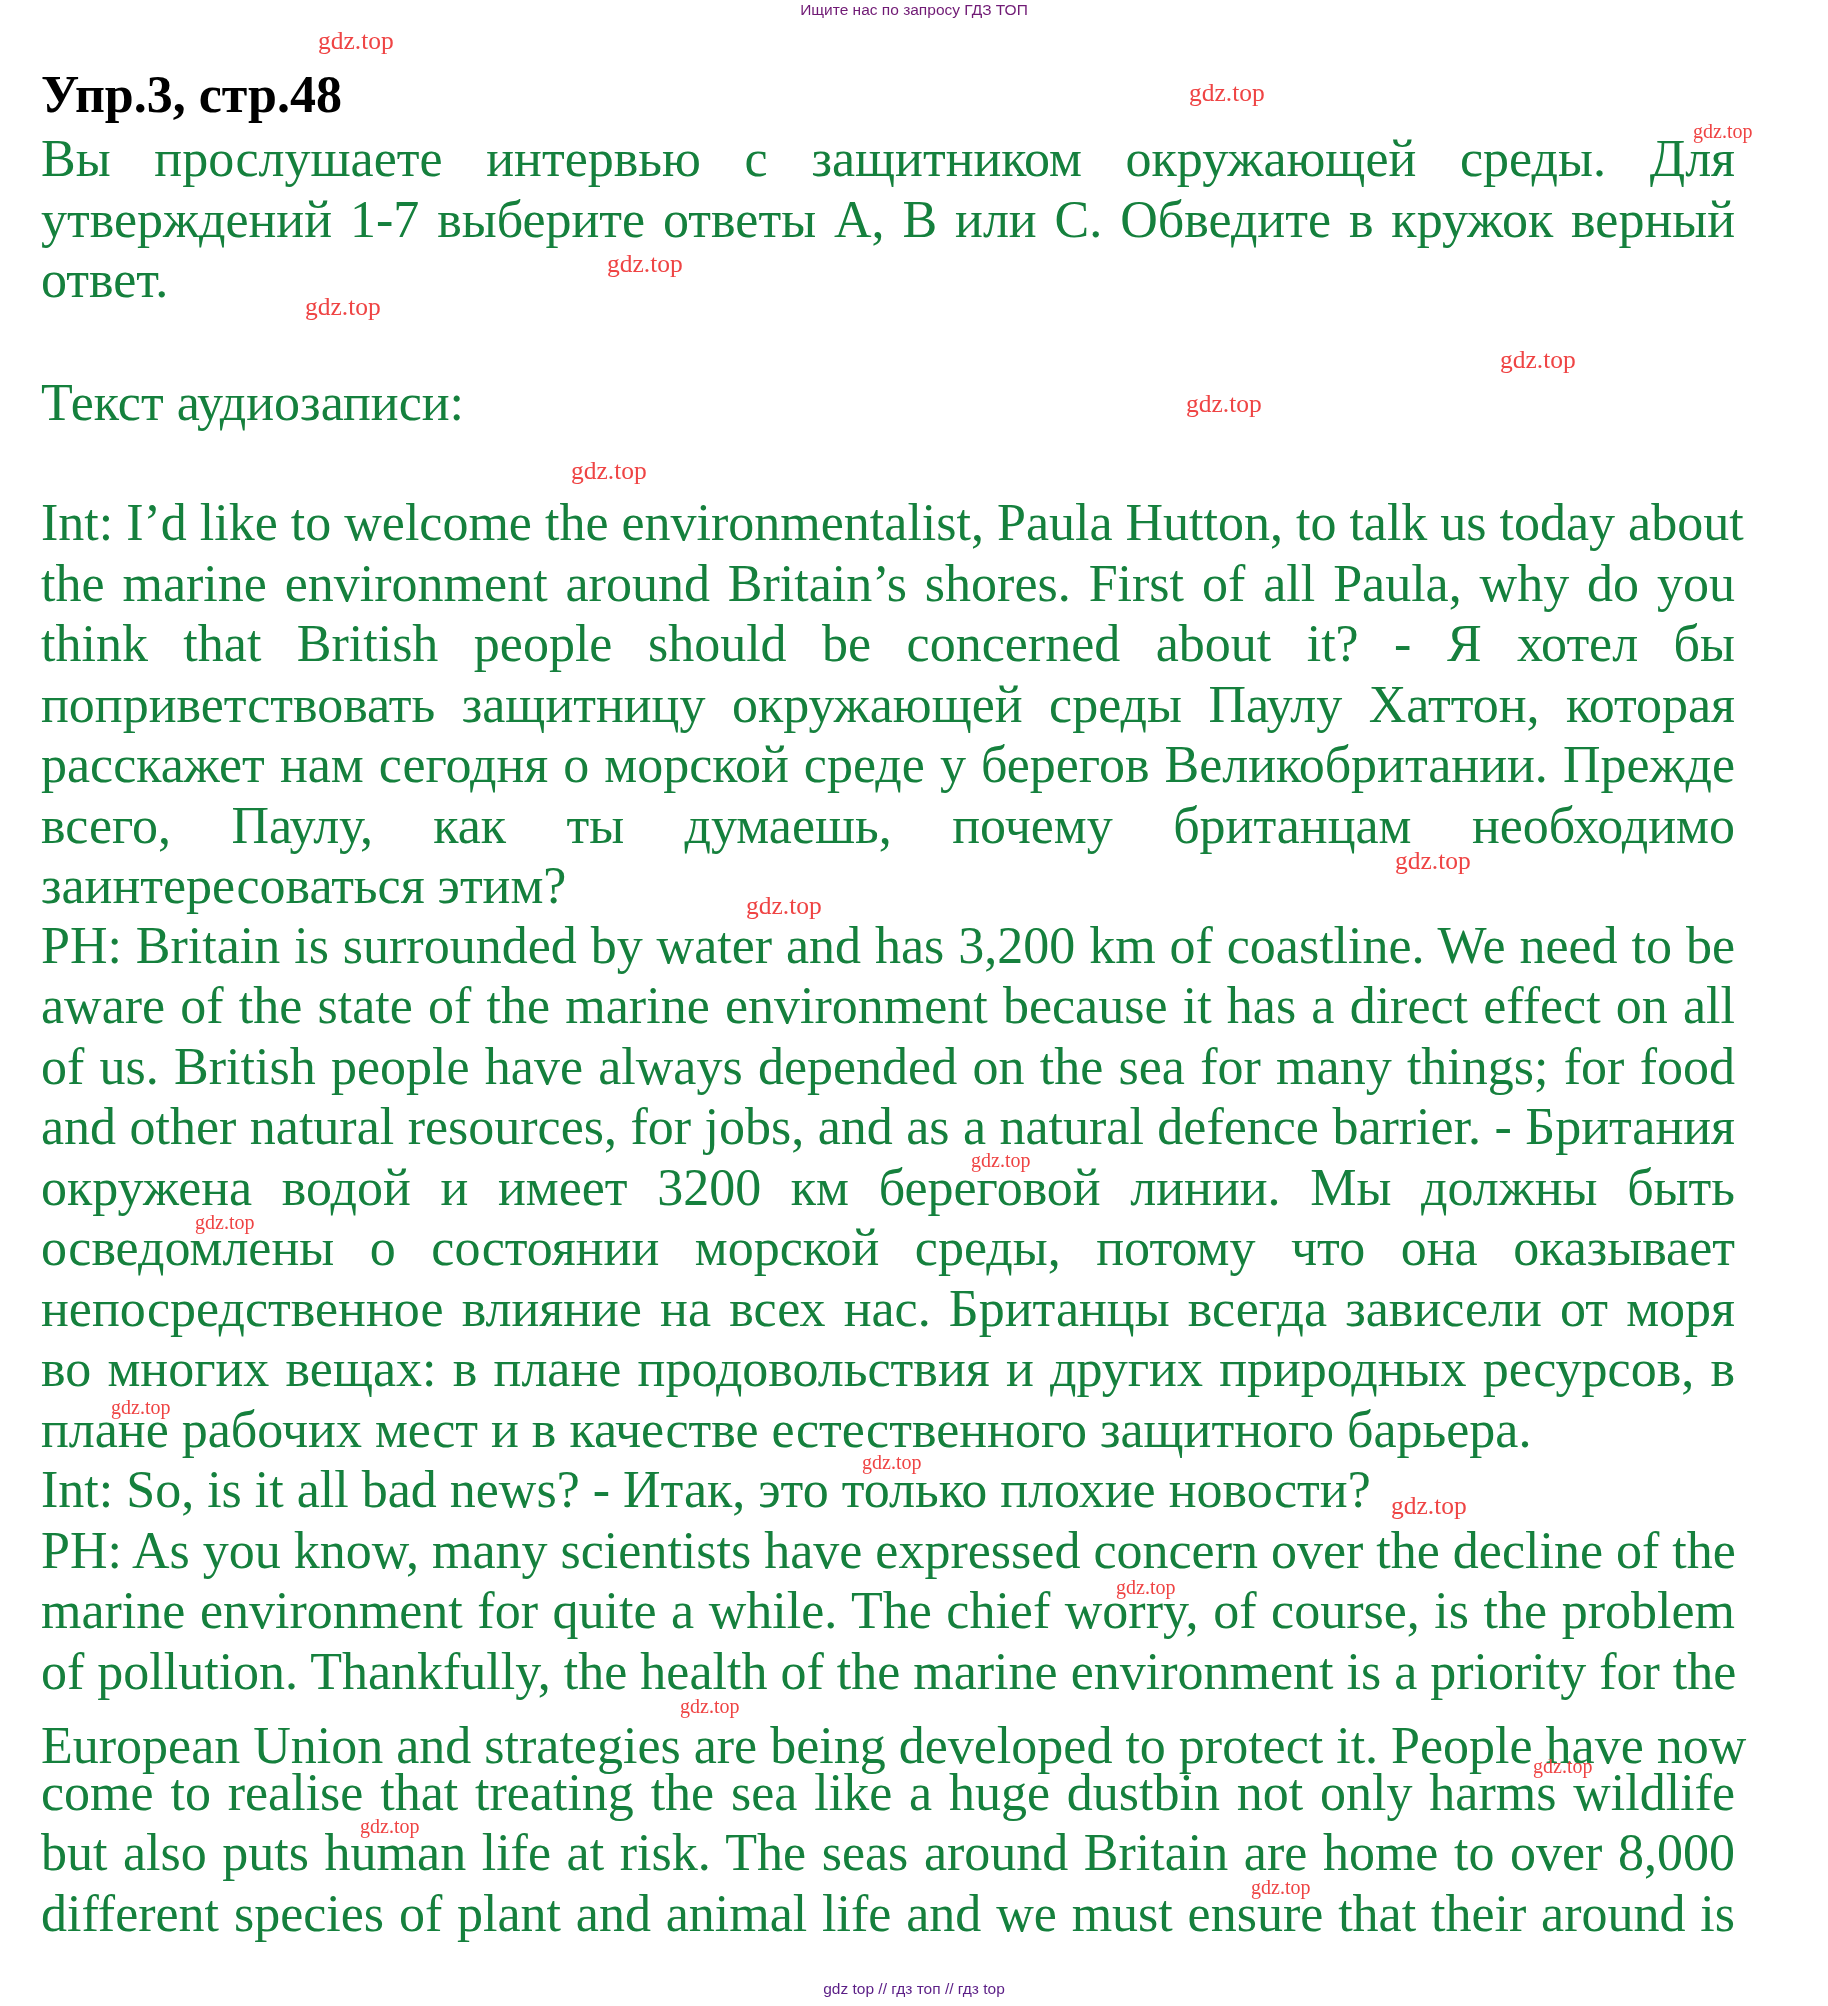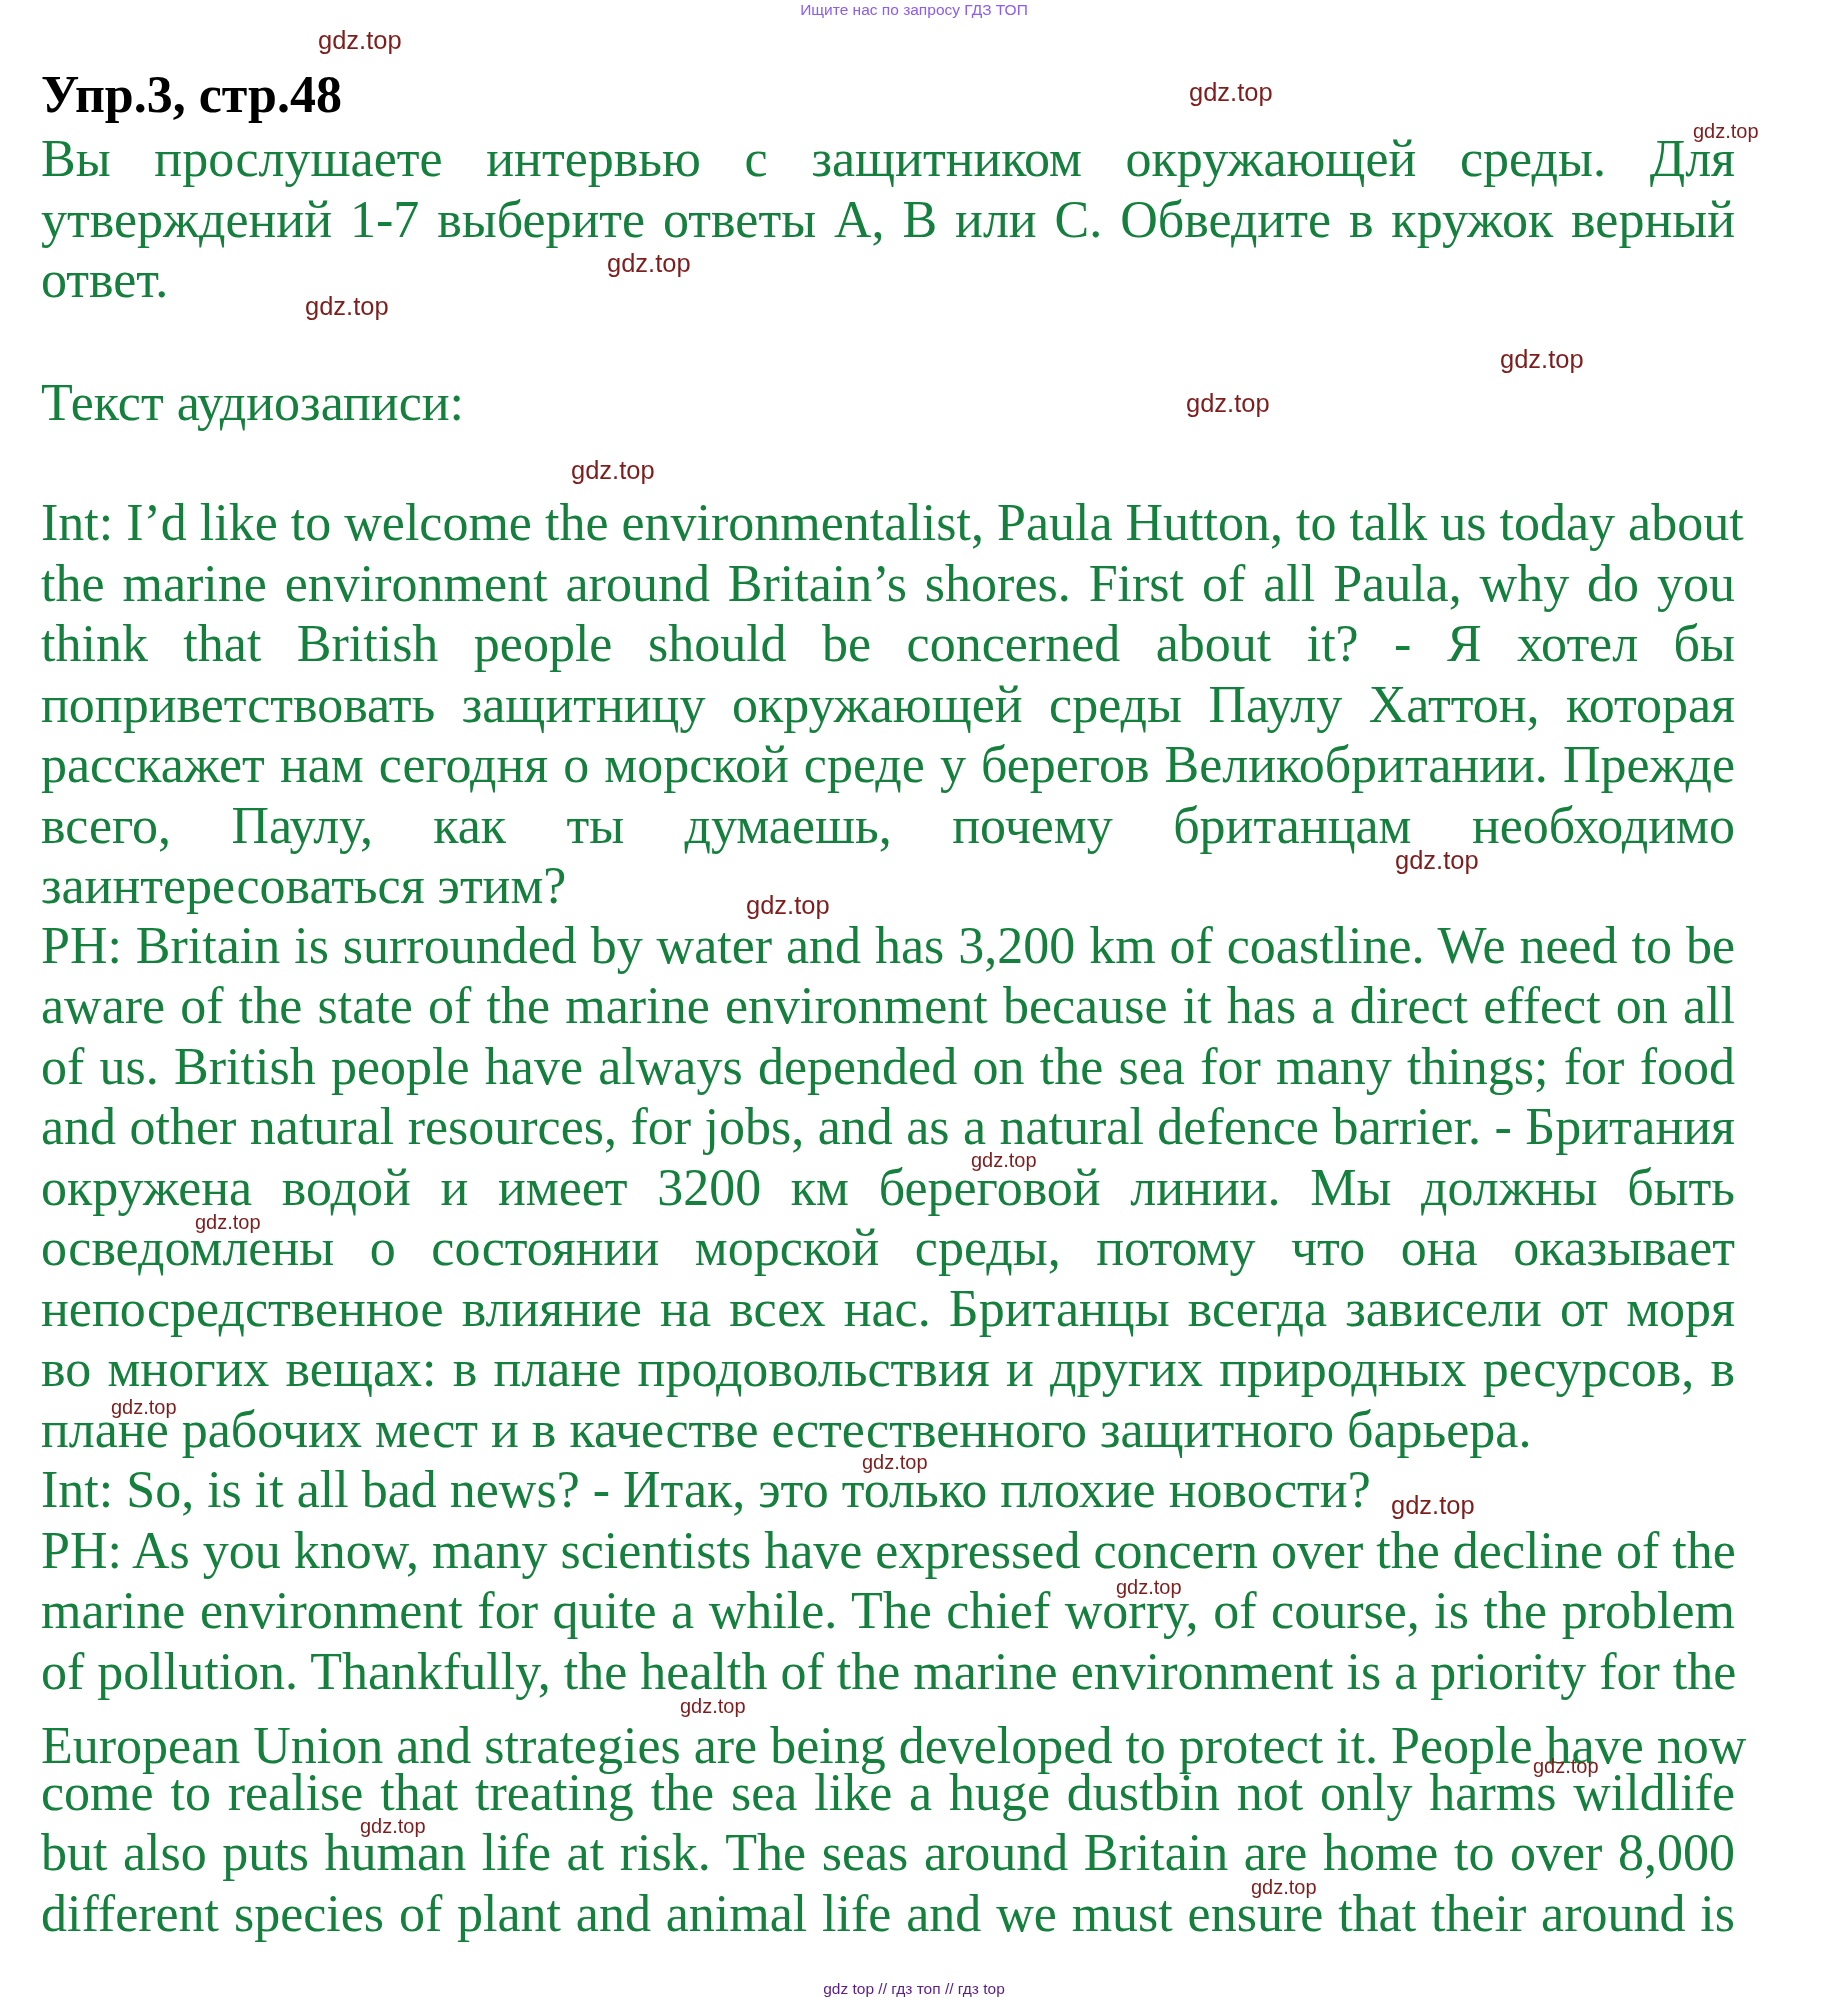--- a/index.html
+++ b/index.html
@@ -1,27 +1,27 @@
 <!DOCTYPE html>
 <html style="font-size:14.5px"><head>
 <meta charset="utf-8">
 <style>
   html, body { margin:0; padding:0; background:#ffffff; }
   body { width:1828px; height:2007px; position:relative; overflow:hidden; }
   .banner { position:absolute; top:0; left:0; width:1828px; text-align:center;
-    font-family:"Liberation Sans", sans-serif; font-size:15.5px; color:#8b5cf6; line-height:20px; }
+    font-family:"Liberation Sans", sans-serif; font-size:15.5px; color:#701a75; line-height:20px; }
   .footer { position:absolute; top:1980px; left:0; width:1828px; text-align:center;
     font-family:"Liberation Sans", sans-serif; font-size:15.5px; color:#5b1e86; }
   .title { position:absolute; left:41px; top:65px; font-family:"Liberation Serif", serif;
     font-weight:bold; font-size:52px; line-height:60px; color:#000; }
   .line { position:absolute; left:41px; width:1694px; font-family:"Liberation Serif", serif;
     font-size:52px; line-height:60px; color:#15803d; white-space:nowrap;
     text-align:justify; text-align-last:justify; }
   .line.last { text-align-last:left; }
-  .wm { position:absolute; font-family:Liberation Sans, sans-serif; color:#7f1d1d;
+  .wm { position:absolute; font-family:Liberation Serif, serif; color:#ef4444;
     white-space:nowrap; }
   .wm.big { font-size:25.5px; }
   .wm.sm { font-size:20px; }
 </style>
 </head>
 <body>
 
 <div class="banner">Ищите нас по запросу ГДЗ ТОП</div>
 
 <div class="title">Упр.3, стр.48</div>

